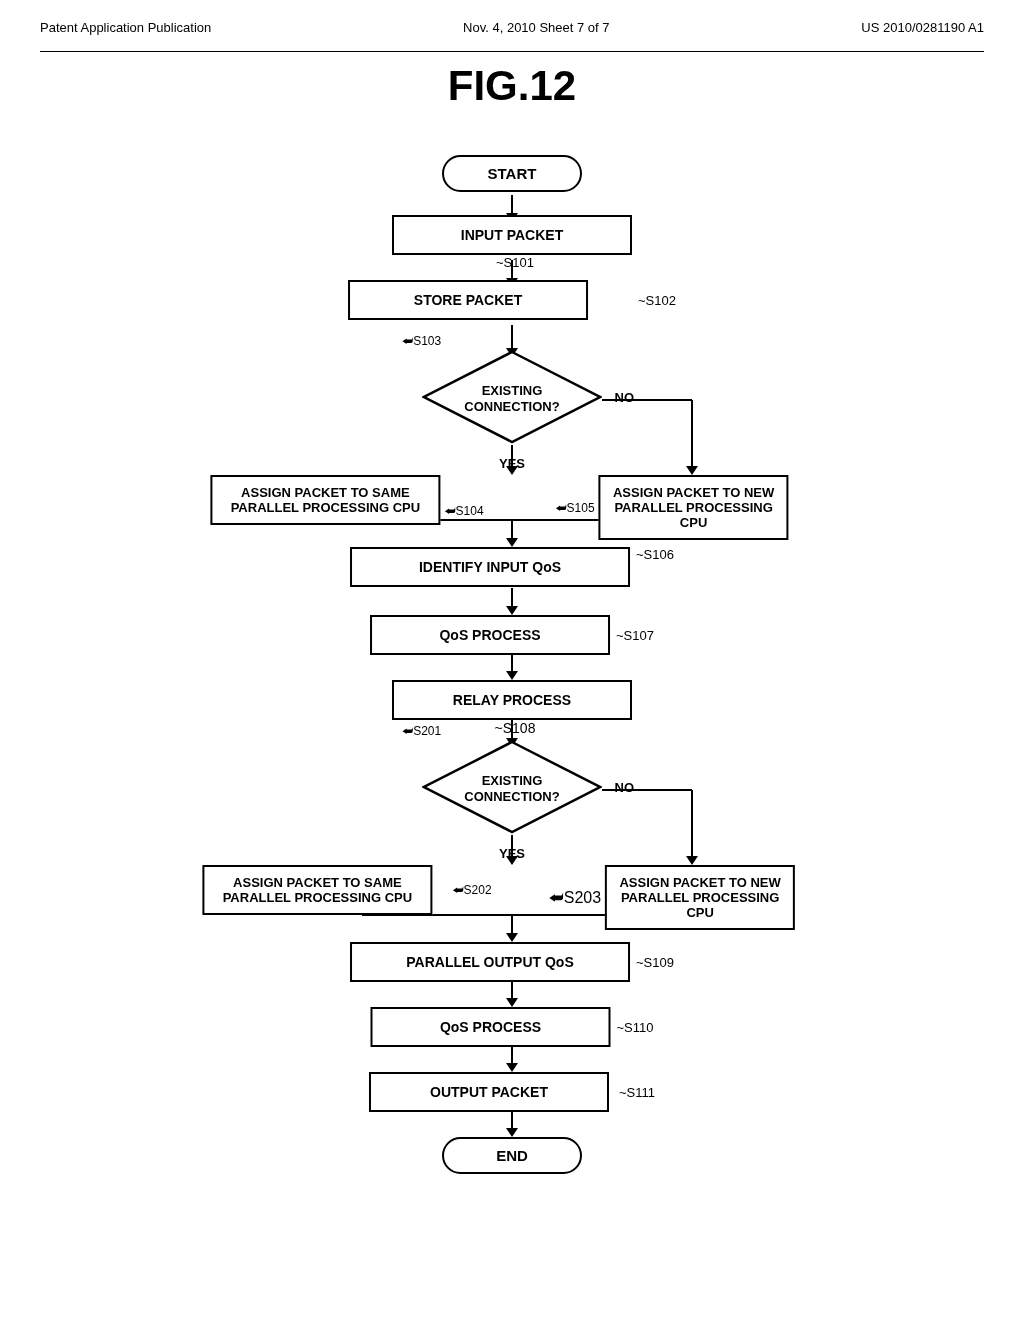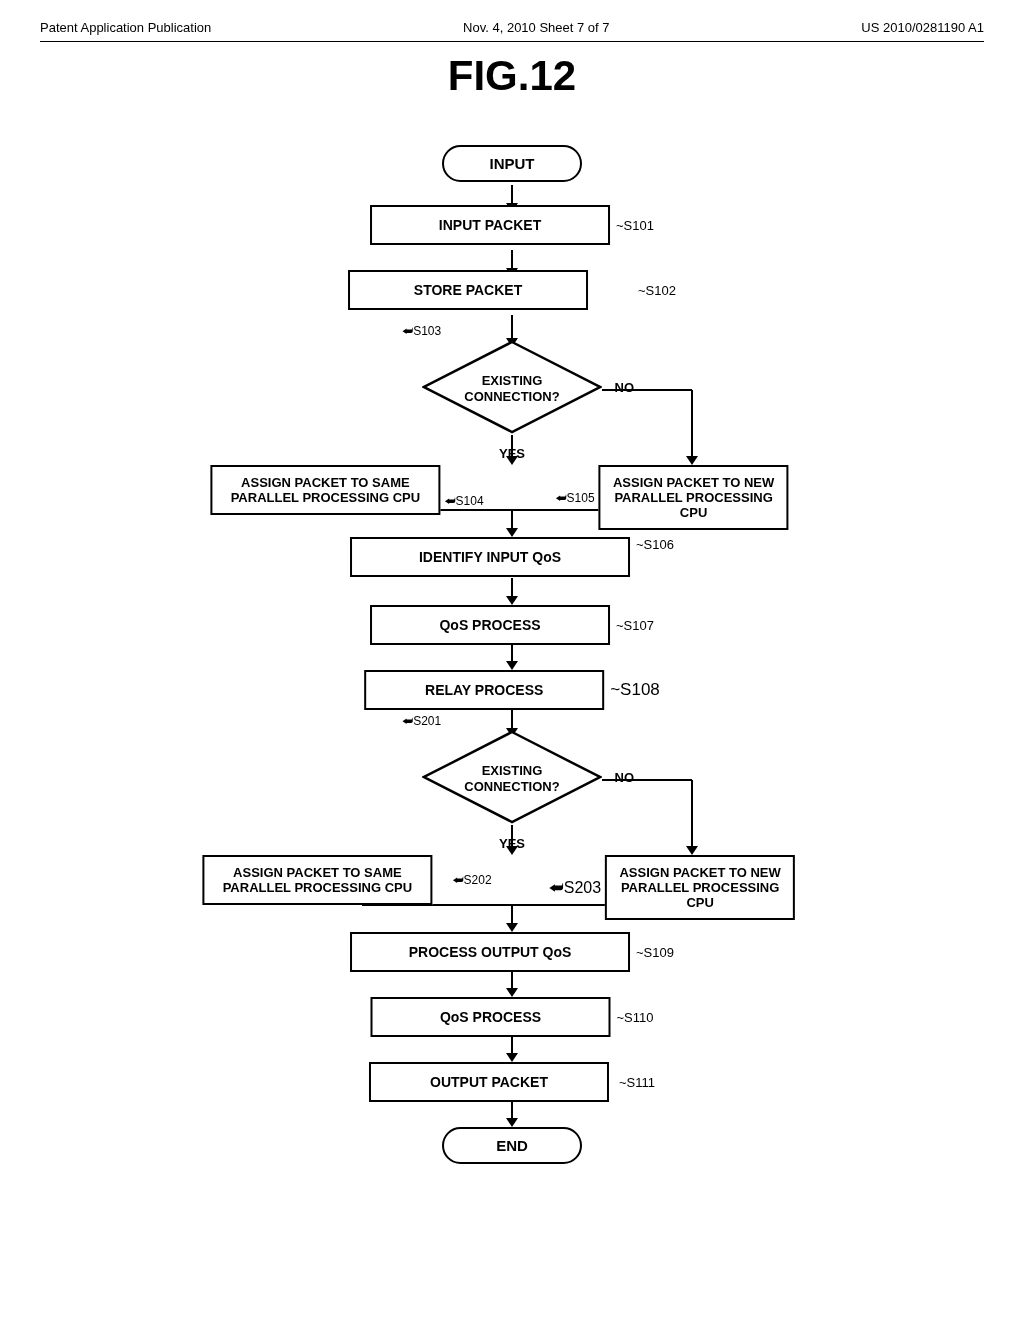--- a/index.html
+++ b/index.html
@@ -14,21 +14,21 @@
       width: 1024px;
       min-height: 1320px;
       background: #fff;
       padding: 20px 40px;
     }
     .header {
       display: flex;
       justify-content: space-between;
       align-items: center;
       border-bottom: 1px solid #000;
-      padding-bottom: 6px;
+      padding-bottom: 16px;
       margin-bottom: 10px;
       font-size: 13px;
     }
 
     .fig-title {
       text-align: center;
       font-size: 42px;
       font-weight: bold;
       margin-bottom: 30px;
       margin-top: 10px;
@@ -118,24 +118,24 @@
       <polygon points="344,858 356,858 350,867" fill="#000"></polygon>
 
       <line x1="350" y1="905" x2="350" y2="925" stroke="#000" stroke-width="2"></line>
       <polygon points="344,923 356,923 350,932" fill="#000"></polygon>
 
       <line x1="350" y1="970" x2="350" y2="990" stroke="#000" stroke-width="2"></line>
       <polygon points="344,988 356,988 350,997" fill="#000"></polygon>
     </svg>
 
     <div style="position:absolute;top:15px;left:50%;transform:translateX(-50%);">
-      <div class="shape-rounded">INPUT</div>
-    </div>
-
-    <div style="position:absolute;top:75px;left:50%;transform:translateX(-50%);display:flex;align-items:center;">
+      <div class="shape-rounded">START</div>
+    </div>
+
+    <div style="position:absolute;top:75px;left:50%;transform:translateX(-50%);display:flex;align-items:center;flex-direction:column;">
       <div class="shape-rect">INPUT PACKET</div>
       <span style="font-size:13px;margin-left:6px;white-space:nowrap;">~S101</span>
     </div>
 
     <div style="position:absolute;top:140px;left:50%;transform:translateX(-50%);display:flex;align-items:center;gap:44px;">
       <div class="shape-rect">STORE PACKET</div>
       <span style="font-size:13px;margin-left:6px;white-space:nowrap;">~S102</span>
     </div>
 
     <div style="position:absolute;top:210px;left:50%;transform:translateX(-50%);">
@@ -163,23 +163,23 @@
     <div style="position:absolute;top:407px;left:50%;transform:translateX(-50%);display:flex;align-items:flex-start;">
       <div class="shape-rect" style="min-width:280px;">IDENTIFY INPUT QoS</div>
       <span style="font-size:13px;margin-left:6px;white-space:nowrap;">~S106</span>
     </div>
 
     <div style="position:absolute;top:475px;left:50%;transform:translateX(-50%);display:flex;align-items:center;">
       <div class="shape-rect">QoS PROCESS</div>
       <span style="font-size:13px;margin-left:6px;white-space:nowrap;">~S107</span>
     </div>
 
-    <div style="position:absolute;top:540px;left:50%;transform:translateX(-50%);display:flex;align-items:center;">
+    <div style="position:absolute;top:540px;left:50%;transform:translateX(-50%);display:flex;align-items:center;flex-direction:column;">
       <div class="shape-rect">RELAY PROCESS</div>
-      <span style="font-size:17px;margin-left:6px;white-space:nowrap;">~S108</span>
+      <span style="font-size:14px;margin-left:6px;white-space:nowrap;">~S108</span>
     </div>
 
     <div style="position:absolute;top:600px;left:50%;transform:translateX(-50%);">
       <span style="font-size:12px;position:absolute;top:-16px;left:-20px;">⮨S201</span>
       <svg width="180" height="95">
         <polygon points="90,2 178,47 90,92 2,47" fill="white" stroke="#000" stroke-width="2.5"></polygon>
       </svg>
       <div style="position:absolute;top:50%;left:50%;transform:translate(-50%,-50%);text-align:center;font-size:13px;font-weight:bold;line-height:1.3;">EXISTING<br>CONNECTION?</div>
       <div style="position:absolute;bottom:-22px;left:50%;transform:translateX(-50%);font-size:13px;font-weight:bold;">YES</div>
       <div style="position:absolute;top:40%;right:-32px;font-size:13px;font-weight:bold;">NO</div>
@@ -189,21 +189,21 @@
       <div style="border:2.5px solid #000;padding:8px 12px;text-align:center;font-size:13px;font-weight:bold;background:#fff;width:230px;">ASSIGN PACKET TO SAME<br>PARALLEL PROCESSING CPU</div>
       <span style="font-size:12px;margin-left:20px;white-space:nowrap;">⮨S202</span>
     </div>
 
     <div style="position:absolute;top:725px;left:50%;transform:translateX(-50%) translateX(160px);display:flex;align-items:center;">
       <span style="font-size:16px;margin-right:4px;white-space:nowrap;">⮨S203</span>
       <div style="border:2.5px solid #000;padding:8px 12px;text-align:center;font-size:13px;font-weight:bold;background:#fff;width:190px;">ASSIGN PACKET TO NEW<br>PARALLEL PROCESSING CPU</div>
     </div>
 
     <div style="position:absolute;top:802px;left:50%;transform:translateX(-50%);display:flex;align-items:center;">
-      <div class="shape-rect" style="min-width:280px;">PROCESS OUTPUT QoS</div>
+      <div class="shape-rect" style="min-width:280px;">PARALLEL OUTPUT QoS</div>
       <span style="font-size:13px;margin-left:6px;white-space:nowrap;">~S109</span>
     </div>
 
     <div style="position:absolute;top:867px;left:50%;transform:translateX(-50%);display:flex;align-items:center;">
       <div class="shape-rect">QoS PROCESS</div>
       <span style="font-size:13px;margin-left:6px;white-space:nowrap;">~S110</span>
     </div>
 
     <div style="position:absolute;top:932px;left:50%;transform:translateX(-50%);display:flex;align-items:center;">
       <div class="shape-rect">OUTPUT PACKET</div>

